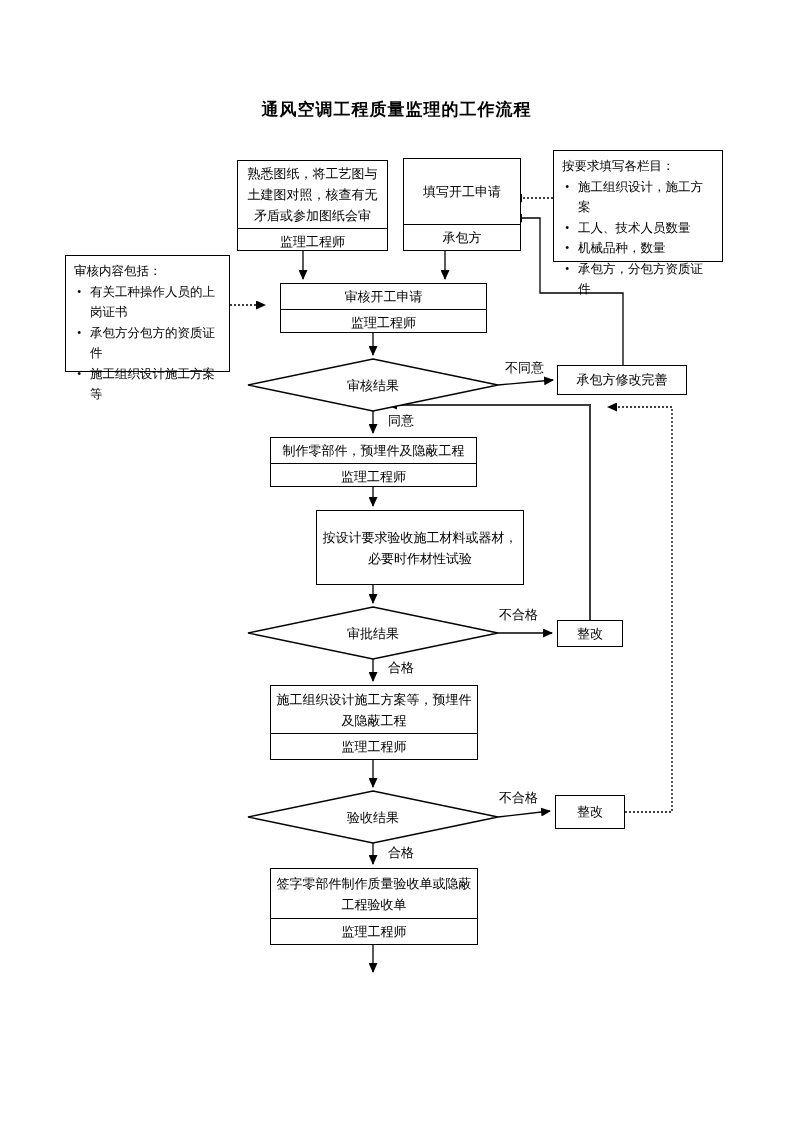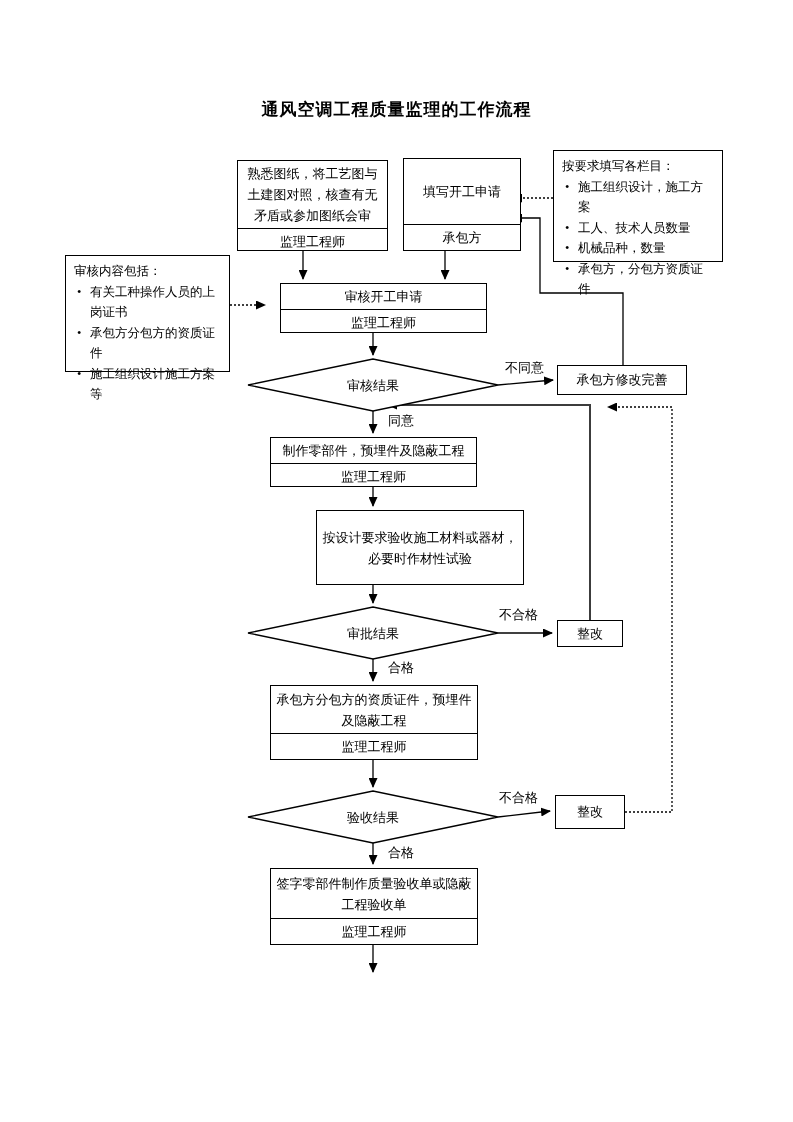--- a/index.html
+++ b/index.html
@@ -121,21 +121,21 @@
     <div class="body">按设计要求验收施工材料或器材，必要时作材性试验</div>
   </div>
 
   <div class="dtext" style="left:303px;top:625px;width:140px;">审批结果</div>
   <div class="dlabel" style="left:499px;top:608px;">不合格</div>
   <div class="dlabel" style="left:388px;top:661px;">合格</div>
 
   <div class="box plain" style="left:557px;top:620px;width:66px;height:27px;">整改</div>
 
   <div class="box node" style="left:270px;top:685px;width:208px;height:75px;">
-    <div class="body">承包方分包方的资质证件，预埋件及隐蔽工程</div>
+    <div class="body">施工组织设计施工方案等，预埋件及隐蔽工程</div>
     <div class="role">监理工程师</div>
   </div>
 
   <div class="dtext" style="left:303px;top:809px;width:140px;">验收结果</div>
   <div class="dlabel" style="left:499px;top:791px;">不合格</div>
   <div class="dlabel" style="left:388px;top:846px;">合格</div>
 
   <div class="box plain" style="left:555px;top:795px;width:70px;height:34px;">整改</div>
 
   <div class="box node" style="left:270px;top:868px;width:208px;height:77px;">

